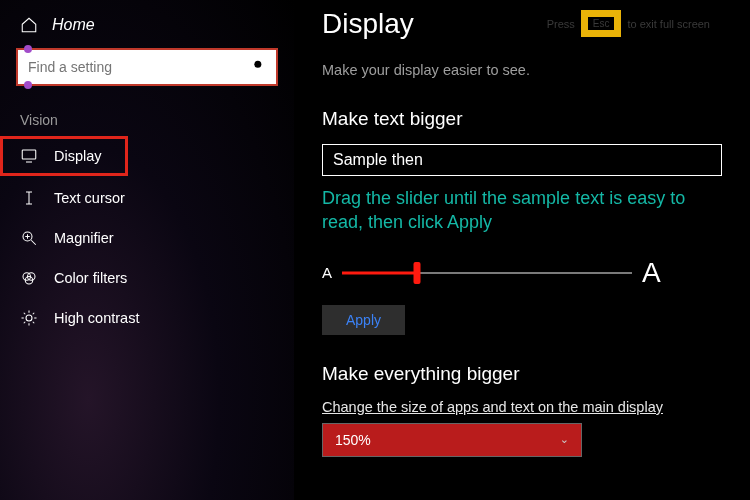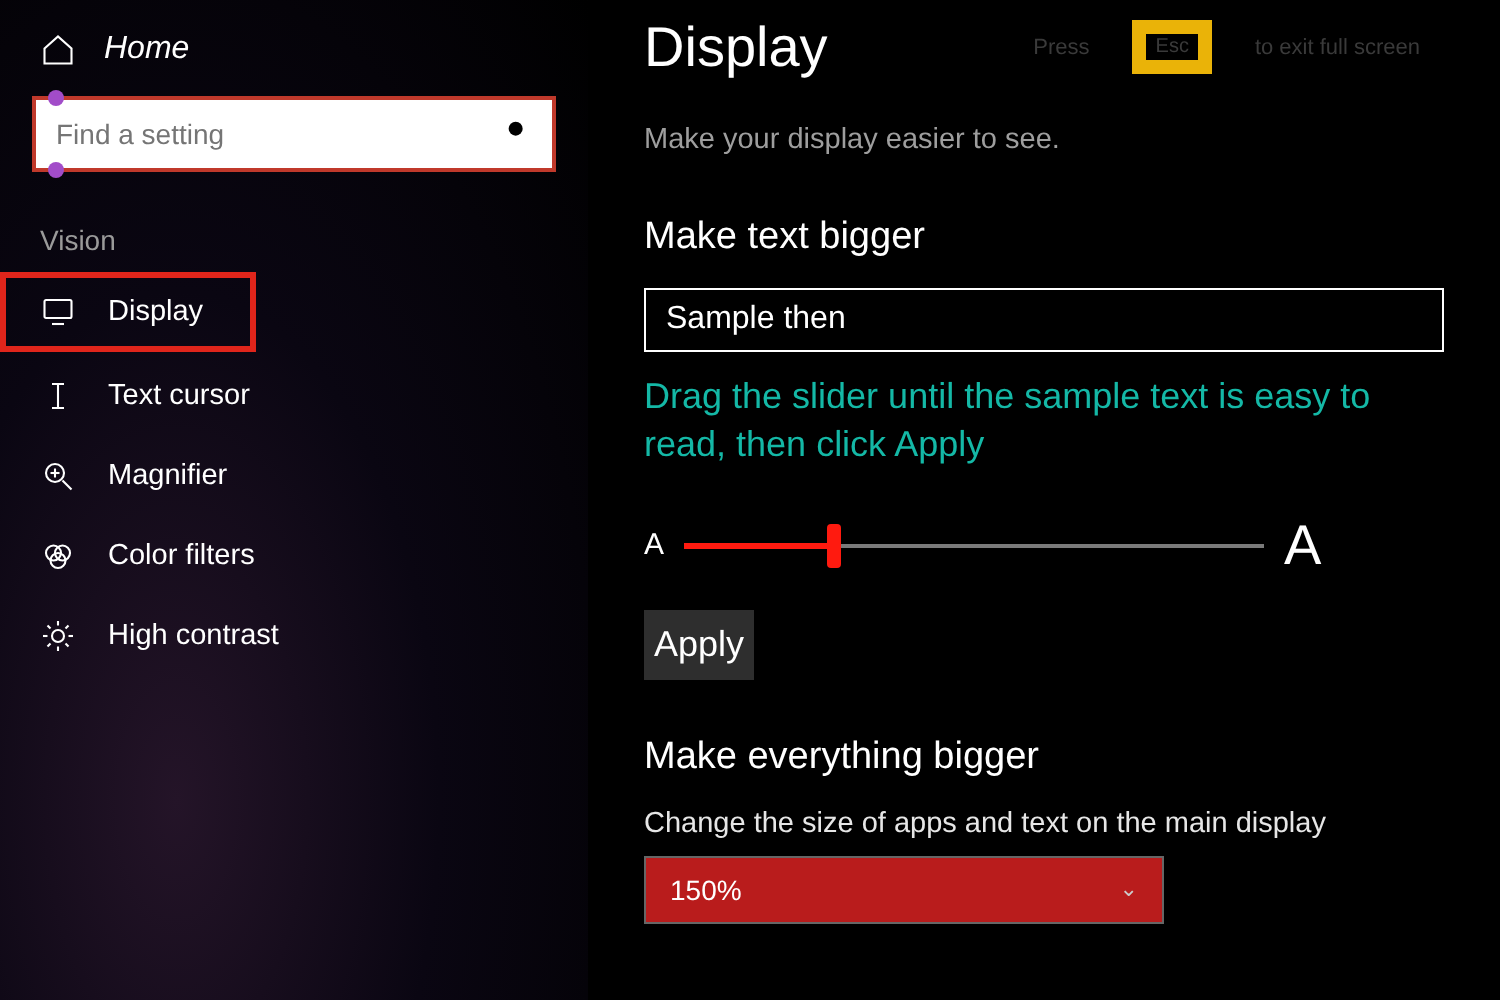--- a/index.html
+++ b/index.html
@@ -92,21 +92,21 @@
   background: #000;
 }
 .exit-hint {
   position: absolute;
   top: 10px;
   right: 40px;
   font-size: 11px;
   color: #3a3a3a;
   display: flex;
   align-items: center;
-  gap: 21px;
+  gap: 6px;
 }
 .exit-hint .kbd {
   border: 7px solid #eab308;
   padding: 1px 5px;
   font-size: 10px;
 }
 h1 {
   font-size: 28px;
   font-weight: 400;
   margin-bottom: 22px;
@@ -168,43 +168,44 @@
   left: 26%;
   top: 50%;
   transform: translate(-50%, -50%);
   width: 7px;
   height: 22px;
   background: #ff1a0f;
   border-radius: 2px;
 }
 .apply-btn {
   background: #2e2e2e;
-  color: #ffffff;
+  color: #3b82f6;
   border: none;
-  padding: 7px 5px;
-  font-size: 18px;
+  padding: 7px 24px;
+  font-size: 14px;
   margin-bottom: 28px;
 }
 .dropdown {
   border: 1px solid #666;
   background: #b91c1c;
   width: 260px;
   height: 34px;
   display: flex;
   align-items: center;
   justify-content: space-between;
   padding: 0 12px;
   font-size: 14px;
   margin-top: 8px;
 }
 .chev { font-size: 11px; color: #ccc; }
 .desc {
   font-size: 14.5px;
   color: #e6e6e6;
   margin-top: 6px;
+  text-decoration: underline;
 }
 </style>
 </head>
 <body>
 
 <div class="sidebar">
   <div class="home-row">
     <span class="icon">
       <svg viewBox="0 0 24 24">
           <path d="M3 11 L12 3 L21 11 V21 H3 Z"></path>

